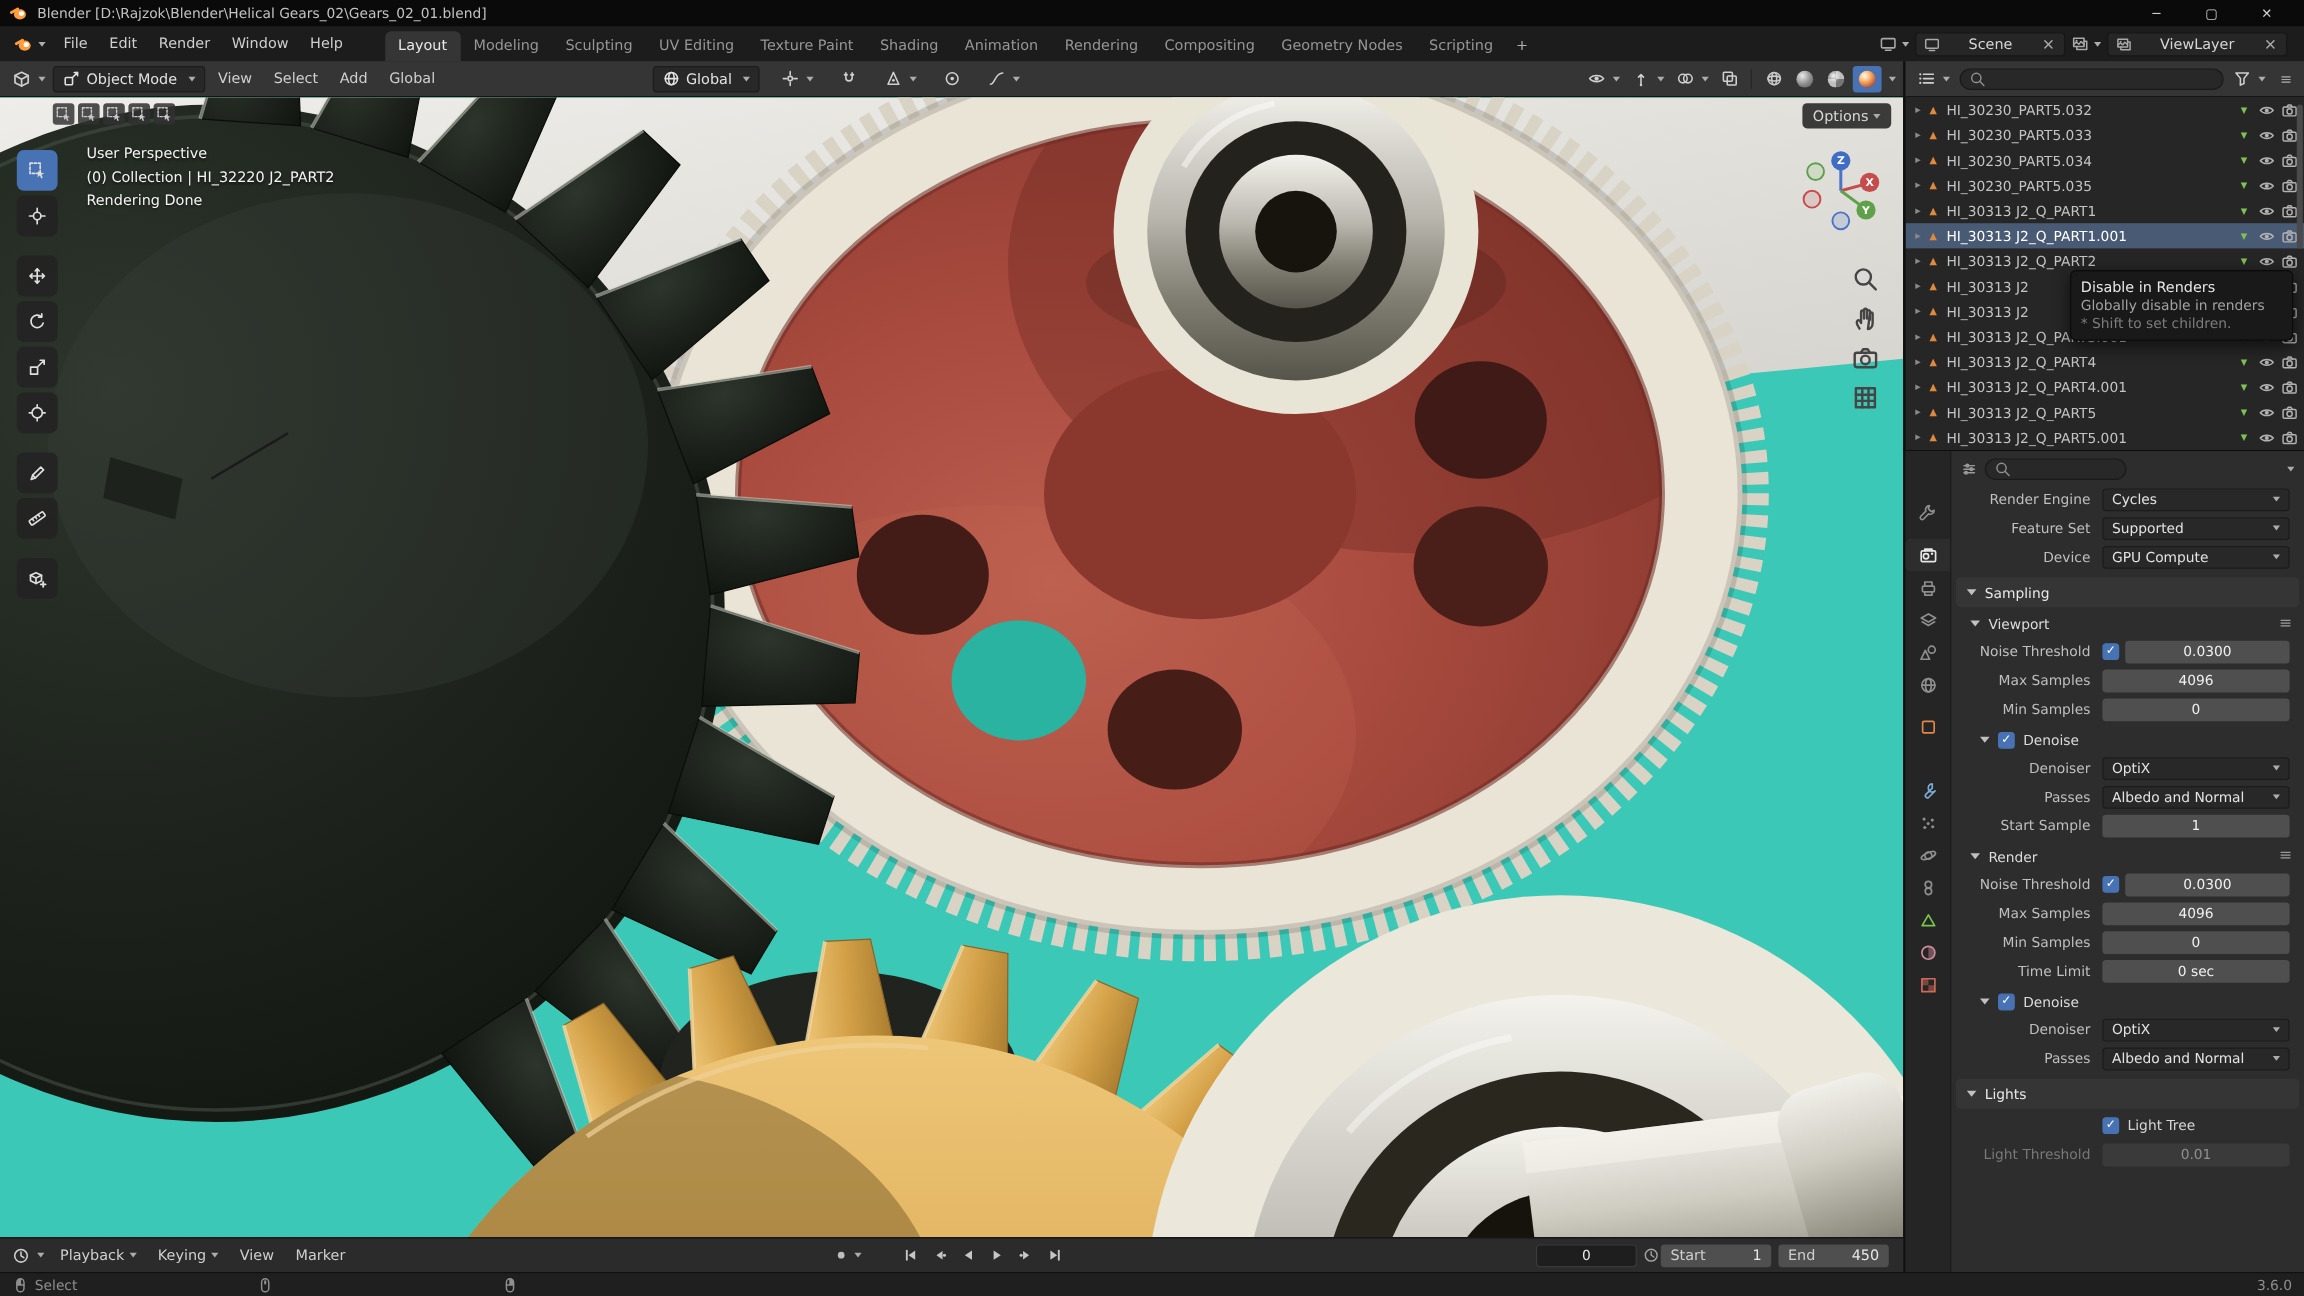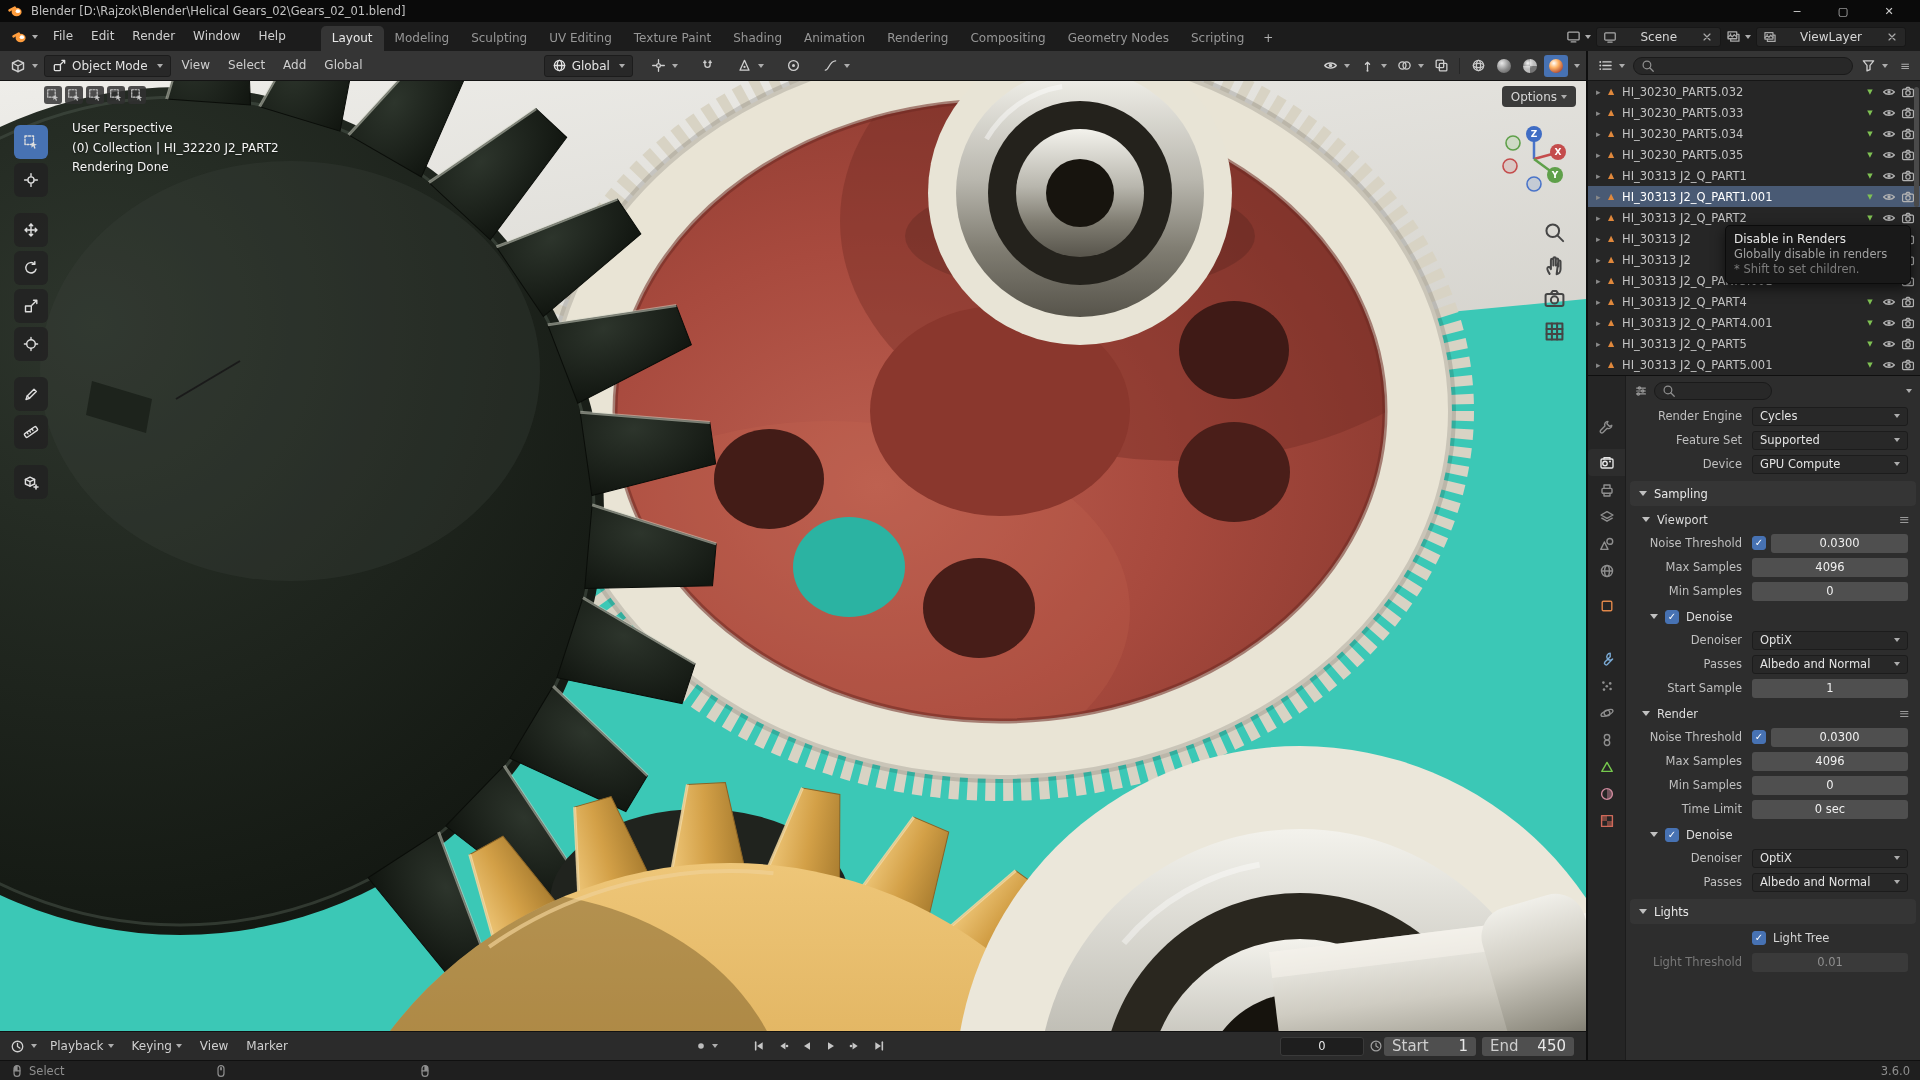--- a/index.html
+++ b/index.html
@@ -107,21 +107,21 @@
   .dim .nf{background:#3a3a3a;color:#8f8f8f}
   .cblabel{color:#d6d6d6;font-size:11.5px;margin-left:2px}
 
   
   .timeline{left:0;top:1031px;width:1586px;height:29px;background:#2b2b2b;border-top:1px solid #121212;display:flex;align-items:center;padding:0 6px}
   .tl-transport{position:absolute;left:748px;display:flex;align-items:center;gap:2px}
   .tbtn{width:22px;height:20px;border-radius:3px;display:flex;align-items:center;justify-content:center;color:#c6c6c6}
   .autokey{position:absolute;left:694px;display:flex;align-items:center;color:#bdbdbd}
   .framebox{position:absolute;left:1280px;width:84px;height:19px;background:#1e1e1e;border:1px solid #3a3a3a;border-radius:3px;display:flex;align-items:center;justify-content:center;color:#e8e8e8;font-size:11.5px}
   .tlclock{position:absolute;left:1369px;color:#9f9f9f}
-  .sefield{position:absolute;width:92px;height:19px;background:#4f4f4f;border-radius:3px;display:flex;align-items:center;padding:0 8px;font-size:15px;color:#e8e8e8}
+  .sefield{position:absolute;width:92px;height:19px;background:#4f4f4f;border-radius:3px;display:flex;align-items:center;padding:0 8px;font-size:12px;color:#e8e8e8}
   .sefield .lab{color:#cfcfcf}
   .sefield .val{margin-left:auto}
 
   
   .statusbar{left:0;top:1060px;width:1920px;height:20px;background:#1f1f1f;border-top:1px solid #101010;display:flex;align-items:center;padding:0 10px;color:#8f8f8f;font-size:11.5px}
   .sbitem{display:flex;align-items:center;gap:5px;color:#8f8f8f}
   .version{margin-left:auto;color:#8f8f8f}
 </style>
 </head>
 <body>

